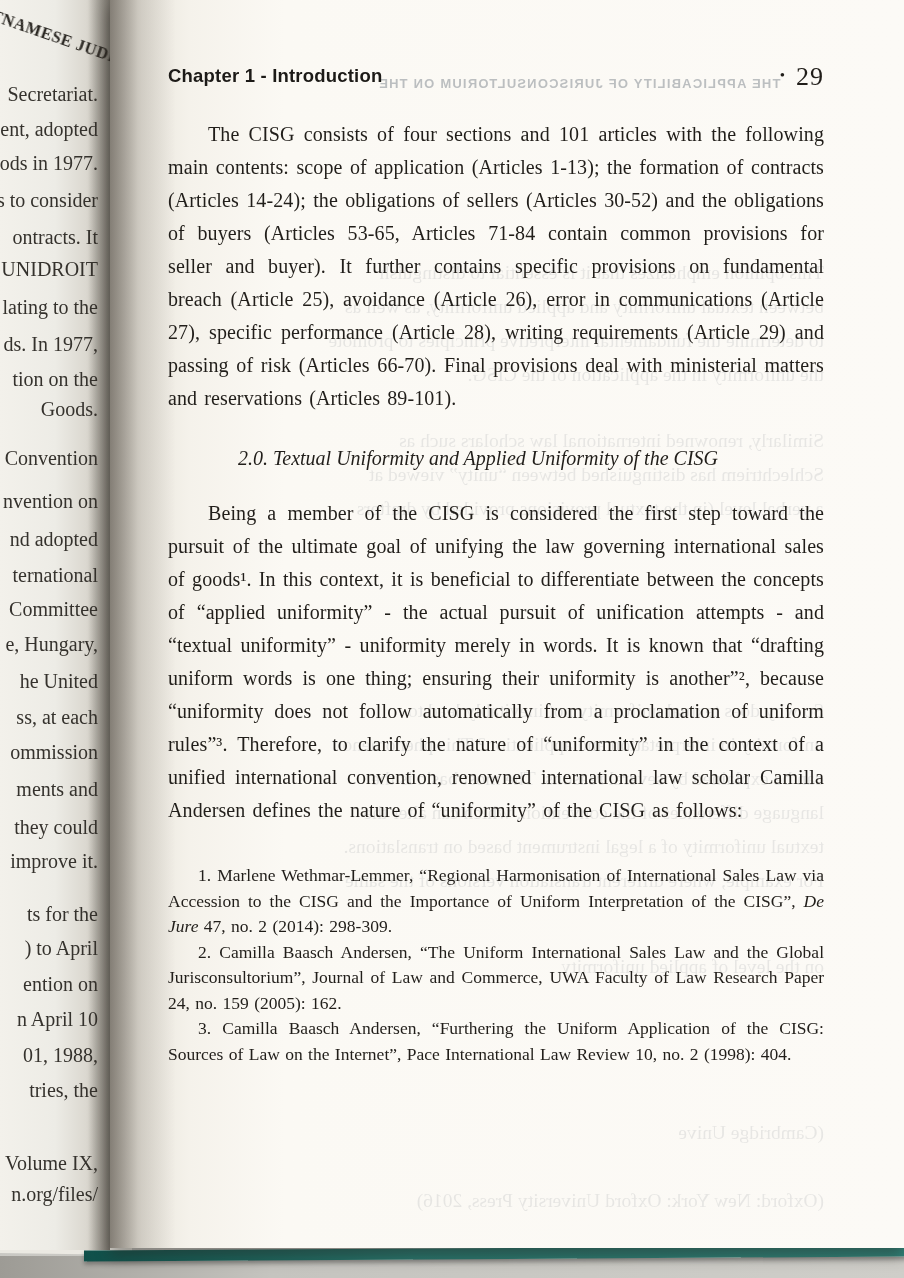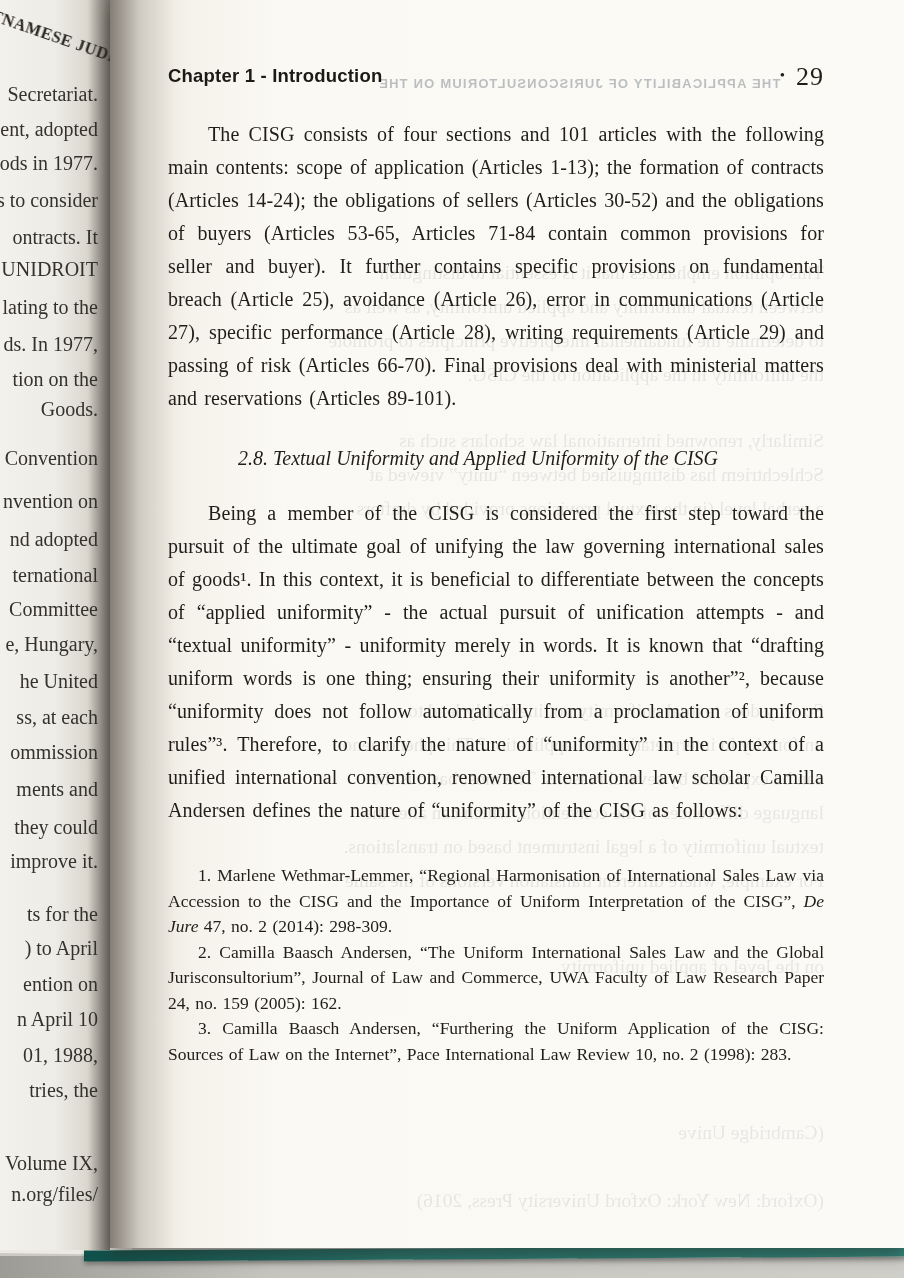--- a/index.html
+++ b/index.html
@@ -178,25 +178,25 @@
       <div class="page-header">
         <span class="chapter">Chapter 1 - Introduction</span>
         <span class="pagenum-wrap">
           <span class="bullet">•</span>
           <span class="num">29</span>
         </span>
       </div>
 
       <p class="para indent p1">The CISG consists of four sections and 101 articles with the following main contents: scope of application (Articles 1-13); the formation of contracts (Articles 14-24); the obligations of sellers (Articles 30-52) and the obligations of buyers (Articles 53-65, Articles 71-84 contain common provisions for seller and buyer). It further contains specific provisions on fundamental breach (Article 25), avoidance (Article 26), error in communications (Article 27), specific performance (Article 28), writing requirements (Article 29) and passing of risk (Articles 66-70). Final provisions deal with ministerial matters and reservations (Articles 89-101).</p>
 
-      <p class="heading">2.8. Textual Uniformity and Applied Uniformity of the CISG</p>
+      <p class="heading">2.0. Textual Uniformity and Applied Uniformity of the CISG</p>
 
       <p class="para indent p2">Being a member of the CISG is considered the first step toward the pursuit of the ultimate goal of unifying the law governing international sales of goods¹. In this context, it is beneficial to differentiate between the concepts of “applied uniformity” - the actual pursuit of unification attempts - and “textual uniformity” - uniformity merely in words. It is known that “drafting uniform words is one thing; ensuring their uniformity is another”², because “uniformity does not follow automatically from a proclamation of uniform rules”³. Therefore, to clarify the nature of “uniformity” in the context of a unified international convention, renowned international law scholar Camilla Andersen defines the nature of “uniformity” of the CISG as follows:</p>
 
       <div class="footnotes">
         <p class="fn"><span>1.   Marlene Wethmar-Lemmer, “Regional Harmonisation of International Sales Law via Accession to the CISG and the Importance of Uniform Interpretation of the CISG”, </span><span style="font-style: italic;">De Jure</span><span> 47, no. 2 (2014): 298-309.</span></p>
         <p class="fn"><span>2. Camilla Baasch Andersen, “The Uniform International Sales Law and the Global Jurisconsultorium”, </span><span style="">Journal of Law and Commerce, UWA Faculty of Law Research Paper</span><span> 24, no. 159 (2005): 162.</span></p>
-        <p class="fn"><span>3. Camilla Baasch Andersen, “Furthering the Uniform Application of the CISG: Sources of Law on the Internet”, </span><span style="">Pace International Law Review</span><span> 10, no. 2 (1998): 283.</span></p>
+        <p class="fn"><span>3. Camilla Baasch Andersen, “Furthering the Uniform Application of the CISG: Sources of Law on the Internet”, </span><span style="">Pace International Law Review</span><span> 10, no. 2 (1998): 404.</span></p>
       </div>
 
     </div>
   </div>
 </div>
 
 </body></html>

